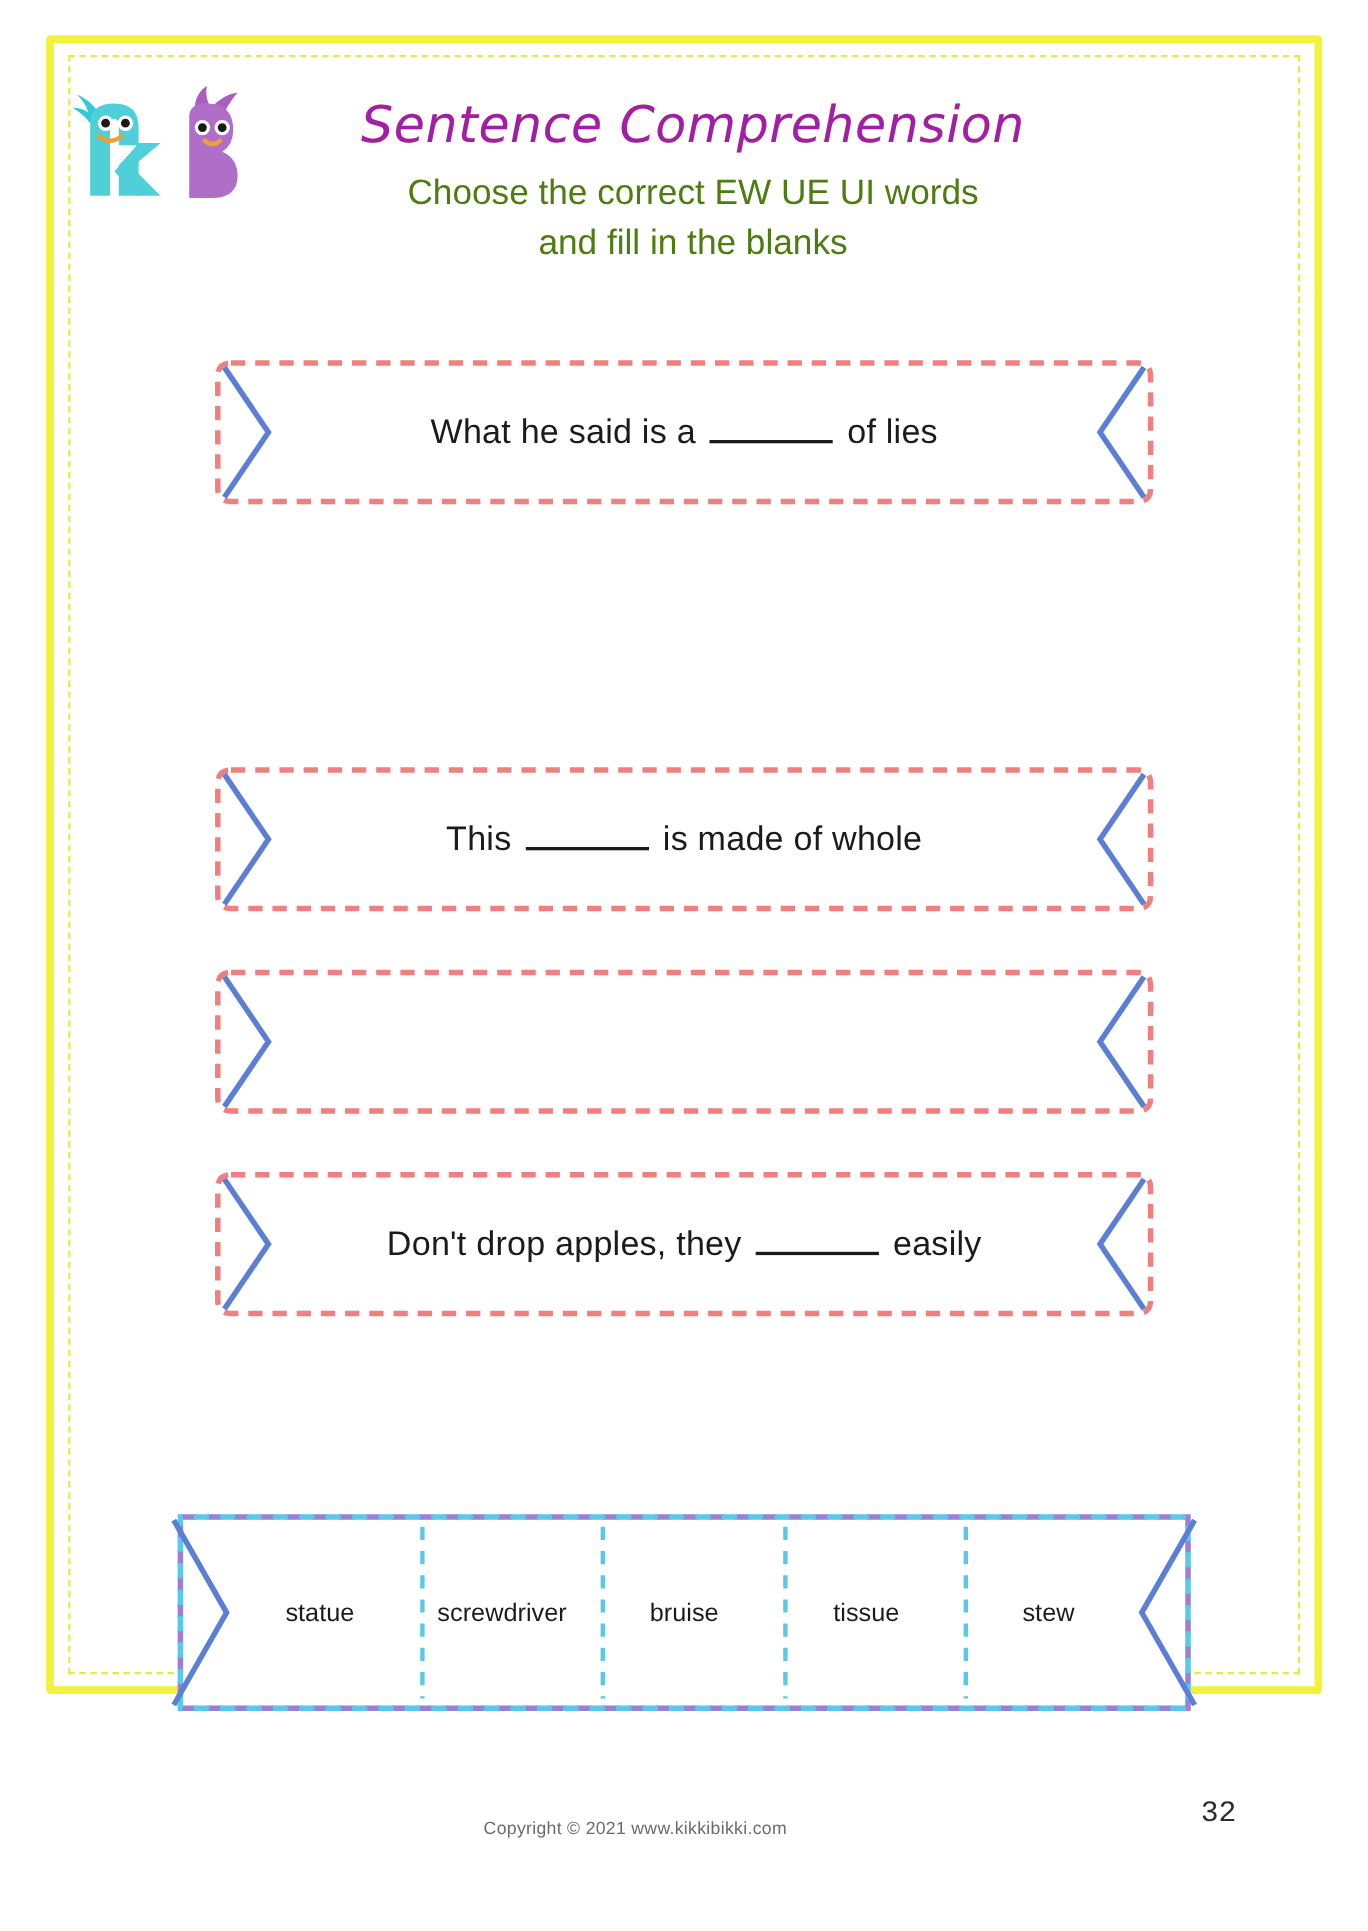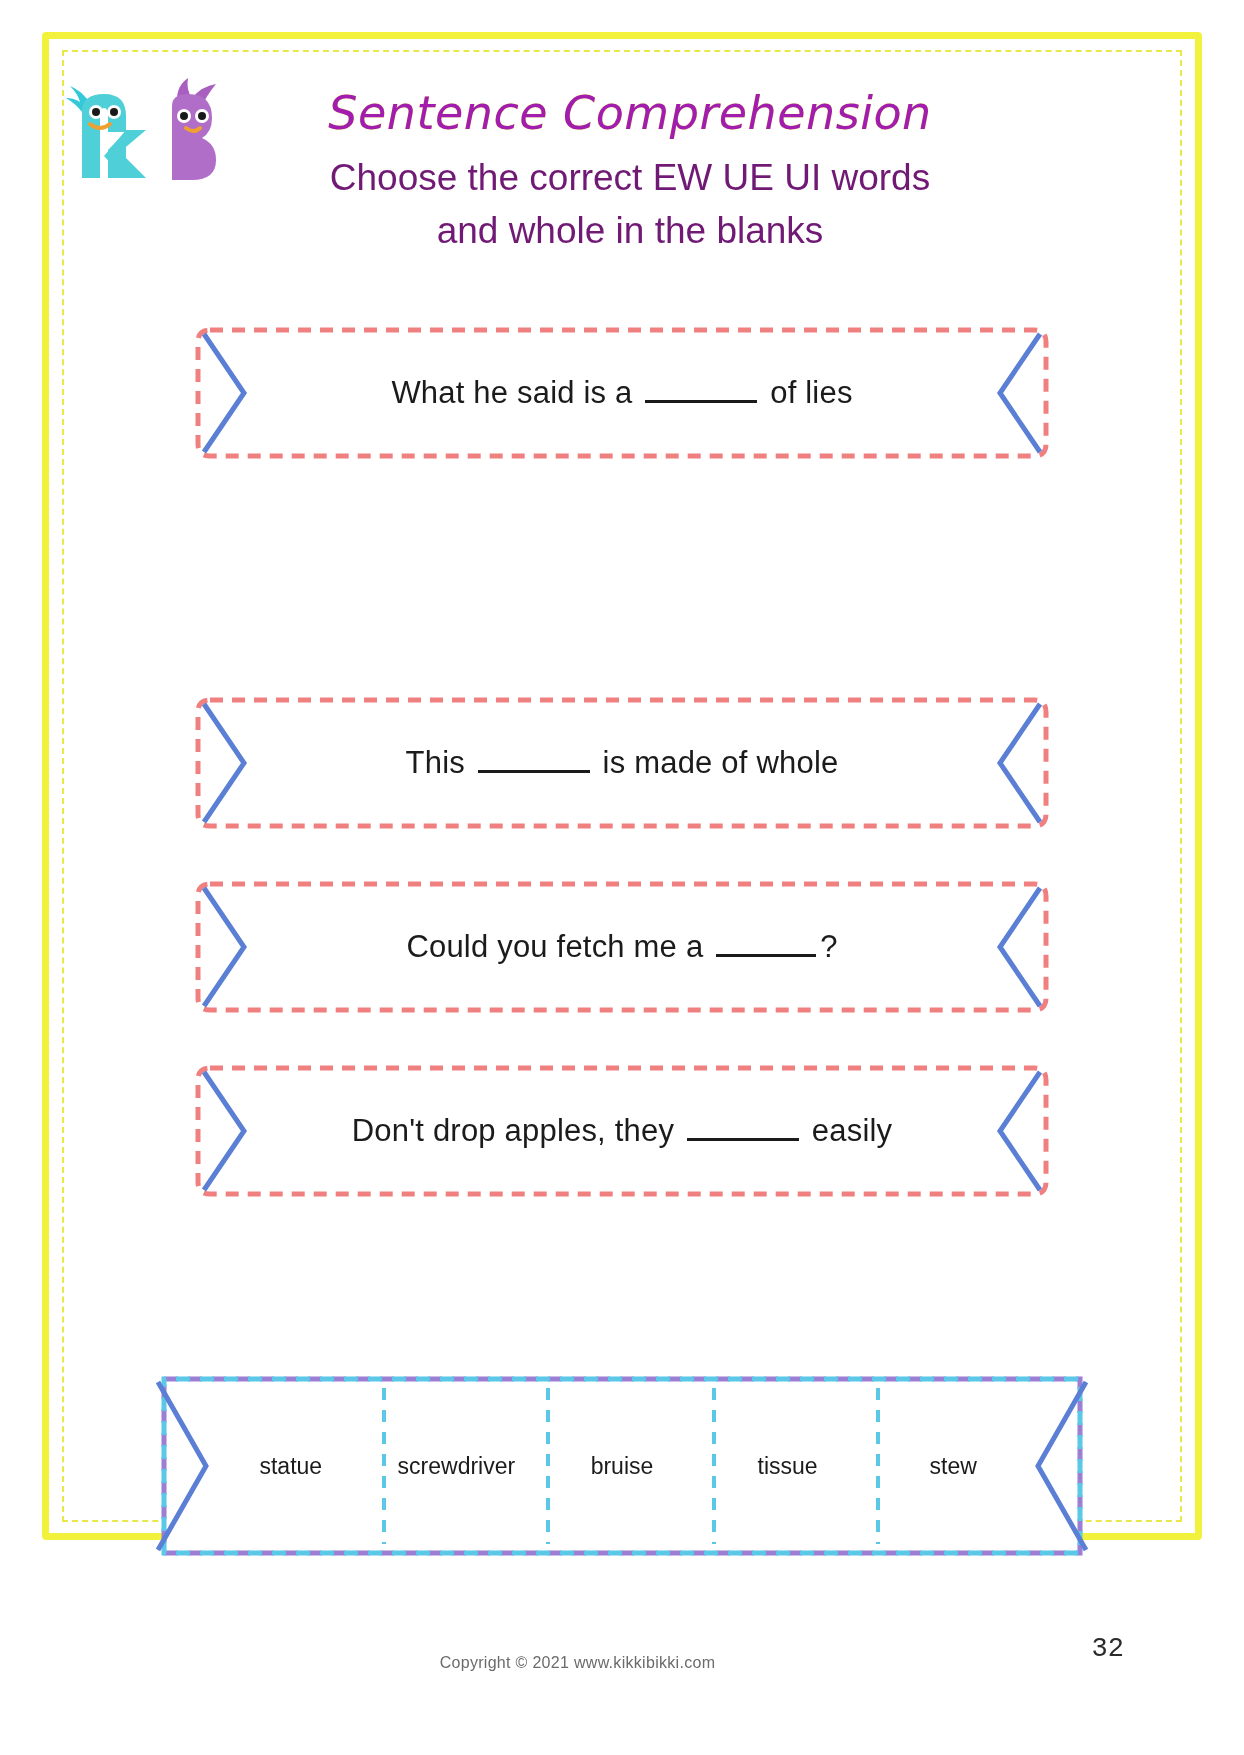--- a/index.html
+++ b/index.html
@@ -61,22 +61,22 @@
     font-size: 46px;
     color: #a21caf;
     letter-spacing: 0.5px;
     line-height: 1.1;
     margin: 0 0 12px 0;
     font-weight: normal;
     text-shadow: 0 0 1px #e5e53a;
   }
   .subtitle {
     font-family: "Liberation Sans", sans-serif;
-    font-size: 37px;
-    color: #701a75;
+    font-size: 32px;
+    color: #4d7c0f;
     line-height: 1.45;
     margin: 0;
   }
 
   
   .ribbon {
     position: absolute;
     left: 192px;
     width: 860px;
     height: 138px;
@@ -188,21 +188,21 @@
         <circle cx="142" cy="44" r="4" fill="#1a1a1a"></circle>
         <path d="M126 56 Q134 62 140 56" stroke="#f0a030" stroke-width="4" fill="none" stroke-linecap="round"></path>
       </g>
     </svg>
   </div>
 
   <div class="header">
     <h1 class="title">Sentence Comprehension</h1>
     <p class="subtitle">
       <span>Choose the correct  EW UE UI words</span><br>
-      <span>and whole in the blanks</span>
+      <span>and fill in the blanks</span>
     </p>
   </div>
 
   <div class="ribbon" style="top:324px">
     <svg class="band" viewBox="0 0 860 138" preserveAspectRatio="none" xmlns="http://www.w3.org/2000/svg">
       <path d="M18 6 L842 6 Q854 6 854 18 L854 120 Q854 132 842 132 L18 132 Q6 132 6 120 L6 18 Q6 6 18 6 Z" fill="#ffffff" stroke="#f0807f" stroke-width="5" stroke-dasharray="13 9"></path>
       <path d="M12 10 L52 69 L12 128" fill="none" stroke="#5b7fd4" stroke-width="5"></path>
       <path d="M848 10 L808 69 L848 128" fill="none" stroke="#5b7fd4" stroke-width="5"></path>
     </svg>
     <div class="text">
@@ -225,24 +225,20 @@
       <span>is made of whole</span>
     </div>
   </div>
 
   <div class="ribbon" style="top:878px">
     <svg class="band" viewBox="0 0 860 138" preserveAspectRatio="none" xmlns="http://www.w3.org/2000/svg">
       <path d="M18 6 L842 6 Q854 6 854 18 L854 120 Q854 132 842 132 L18 132 Q6 132 6 120 L6 18 Q6 6 18 6 Z" fill="#ffffff" stroke="#f0807f" stroke-width="5" stroke-dasharray="13 9"></path>
       <path d="M12 10 L52 69 L12 128" fill="none" stroke="#5b7fd4" stroke-width="5"></path>
       <path d="M848 10 L808 69 L848 128" fill="none" stroke="#5b7fd4" stroke-width="5"></path>
     </svg>
-    <div class="text">
-      <span>Could you fetch me a</span>
-      <span class="blank short"></span><span>?</span>
-    </div>
   </div>
 
   <div class="ribbon" style="top:1062px">
     <svg class="band" viewBox="0 0 860 138" preserveAspectRatio="none" xmlns="http://www.w3.org/2000/svg">
       <path d="M18 6 L842 6 Q854 6 854 18 L854 120 Q854 132 842 132 L18 132 Q6 132 6 120 L6 18 Q6 6 18 6 Z" fill="#ffffff" stroke="#f0807f" stroke-width="5" stroke-dasharray="13 9"></path>
       <path d="M12 10 L52 69 L12 128" fill="none" stroke="#5b7fd4" stroke-width="5"></path>
       <path d="M848 10 L808 69 L848 128" fill="none" stroke="#5b7fd4" stroke-width="5"></path>
     </svg>
     <div class="text">
       <span>Don't drop apples, they</span>

